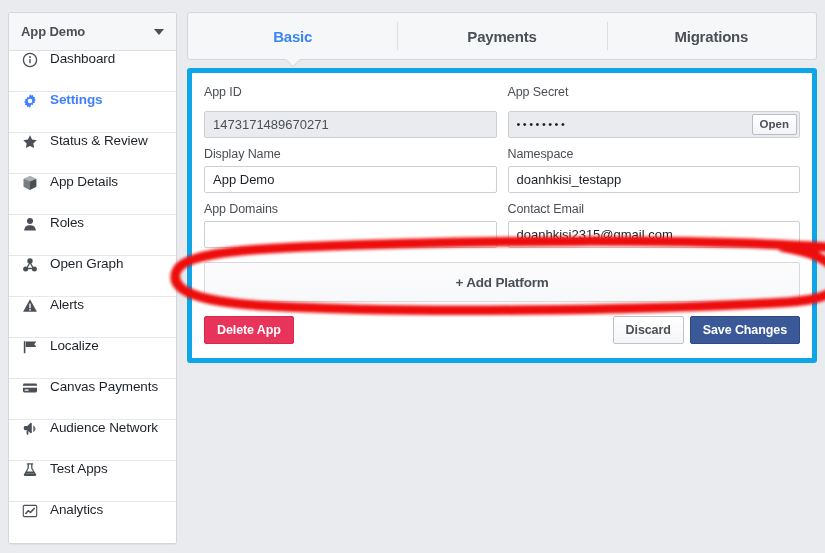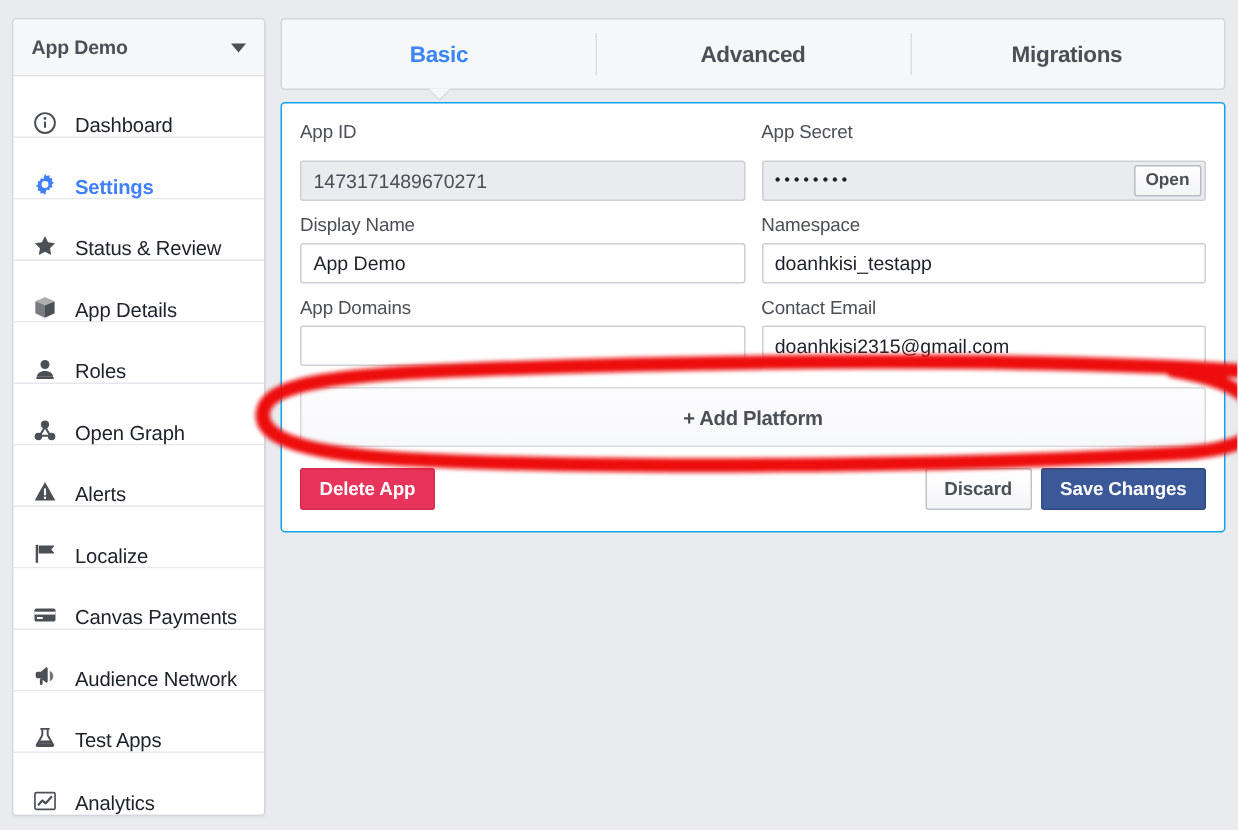--- a/index.html
+++ b/index.html
@@ -54,21 +54,21 @@
   }
   .caret-down {
     width: 0; height: 0;
     border-left: 5px solid transparent;
     border-right: 5px solid transparent;
     border-top: 6px solid #4b4f56;
   }
   .nav-item {
     height: 41px;
     display: flex;
-    align-items: flex-end;
+    align-items: flex-start;
     padding: 0 12px;
     box-sizing: border-box;
     border-bottom: 1px solid #e5e7ea;
     cursor: pointer;
     background: #fff;
   }
   .nav-item:last-child { border-bottom: none; }
   .nav-icon {
     width: 18px;
     height: 18px;
@@ -133,21 +133,21 @@
     margin-left: -7px;
     width: 0; height: 0;
     border-left: 7px solid transparent;
     border-right: 7px solid transparent;
     border-top: 7px solid #f6f7f9;
     filter: drop-shadow(0 1px 0 #d3d6db);
   }
   .panel {
     margin-top: 8px;
     background: #ffffff;
-    border: 1px solid #0ea5e9;
+    border: 5px solid #0ea5e9;
     border-radius: 3px;
     padding: 12px 12px 14px 12px;
     box-sizing: border-box;
   }
   .form-row {
     display: flex;
     gap: 11px;
   }
   .field {
     flex: 1;
@@ -401,21 +401,21 @@
   </div>
 
   <div class="main">
 
     <div class="tabbar">
       <div class="tab active">
         <span>Basic</span>
         <span class="tab-caret"></span>
       </div>
       <div class="tab">
-        <span>Advanced</span>
+        <span>Payments</span>
       </div>
       <div class="tab">
         <span>Migrations</span>
       </div>
     </div>
 
     <div class="panel">
 
       <div class="form-row">
         <div class="field">

